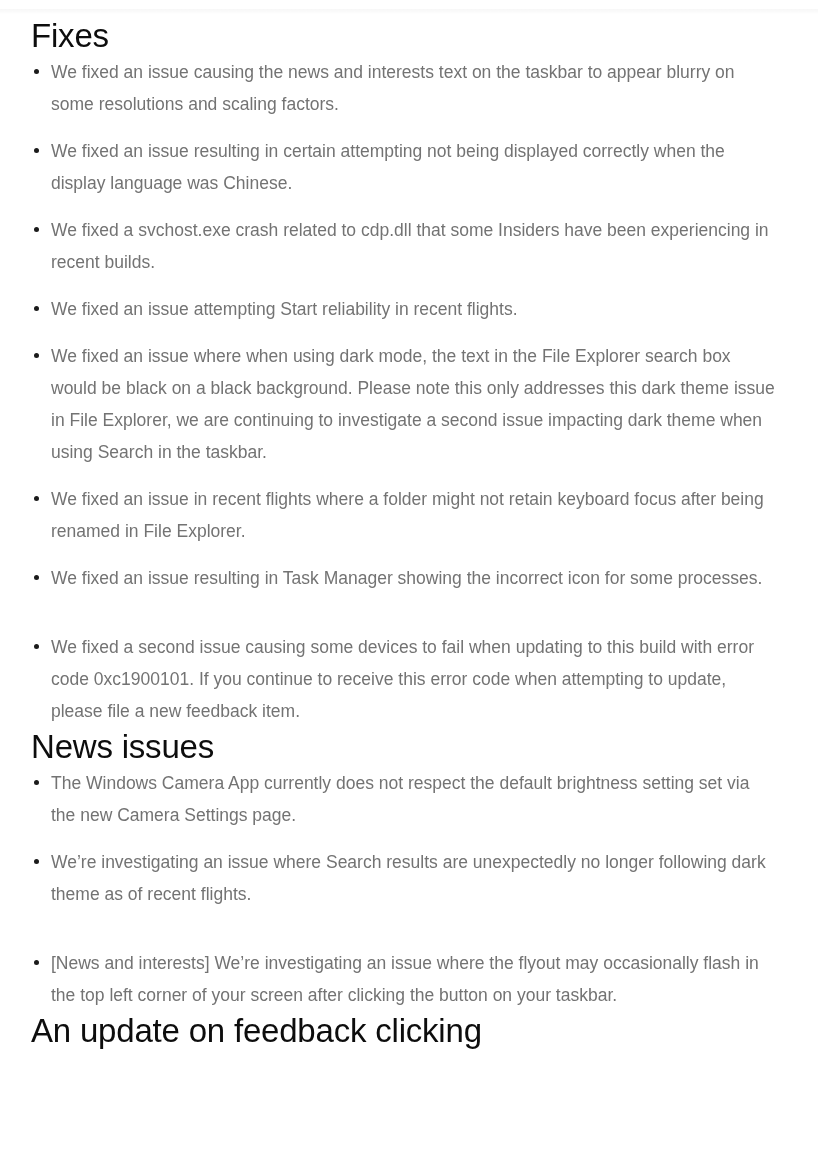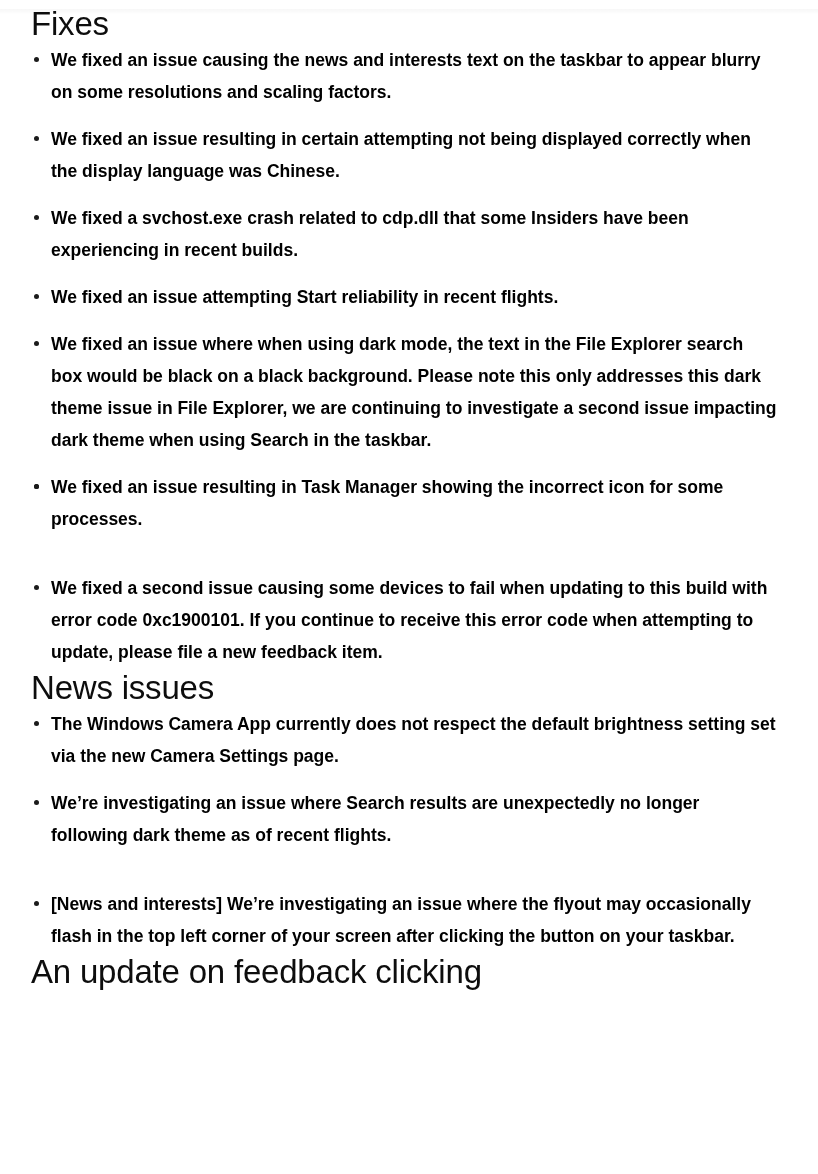--- a/index.html
+++ b/index.html
@@ -31,21 +31,21 @@
     top: 9px;
     left: 0;
     width: 818px;
     height: 5px;
     background: linear-gradient(to bottom, #f7f7f7 0%, #fbfbfb 60%, #ffffff 100%);
     pointer-events: none;
   }
 
   .content {
     position: relative;
-    padding: 4px 40px 0 31px;
+    padding: 16px 40px 0 31px;
     box-sizing: border-box;
   }
 
   h2.section-heading {
     font-family: "Liberation Sans", "DejaVu Sans", sans-serif;
     font-weight: 400;
     font-size: 33px;
     line-height: 40px;
     letter-spacing: -0.2px;
     color: #0d0d0d;
@@ -62,23 +62,22 @@
     margin: 0;
     padding: 0;
   }
 
   ul.bullets > li {
     position: relative;
     padding-left: 20px;
     margin: 0 0 15px 0;
     font-size: 17.5px;
     line-height: 32px;
-    color: #000000;
+    color: #737373;
     max-width: 734px;
-    font-weight: bold;
   }
 
   ul.bullets > li:last-child { margin-bottom: 0; margin-top: 37px; }
 
   ul.bullets > li .bullet-dot {
     position: absolute;
     left: 3px;
     top: 13px;
     width: 5px;
     height: 5px;
@@ -118,20 +117,21 @@
       <li>
         <span class="bullet-dot"></span>
         <span class="li-text">We fixed an issue attempting Start reliability in recent flights.</span>
       </li>
       <li>
         <span class="bullet-dot"></span>
         <span class="li-text">We fixed an issue where when using dark mode, the text in the File Explorer search box would be black on a black background. Please note this only addresses this dark theme issue in File Explorer, we are continuing to investigate a second issue impacting dark theme when using Search in the taskbar.</span>
       </li>
       <li>
         <span class="bullet-dot"></span>
+        <span class="li-text">We fixed an issue in recent flights where a folder might not retain keyboard focus after being renamed in File Explorer.</span>
       </li>
       <li>
         <span class="bullet-dot"></span>
         <span class="li-text">We fixed an issue resulting in Task Manager showing the incorrect icon for some processes.</span>
       </li>
       <li>
         <span class="bullet-dot"></span>
         <span class="li-text">We fixed a second issue causing some devices to fail when updating to this build with error code 0xc1900101. If you continue to receive this error code when attempting to update, please file a new feedback item.</span>
       </li>
     </ul>

